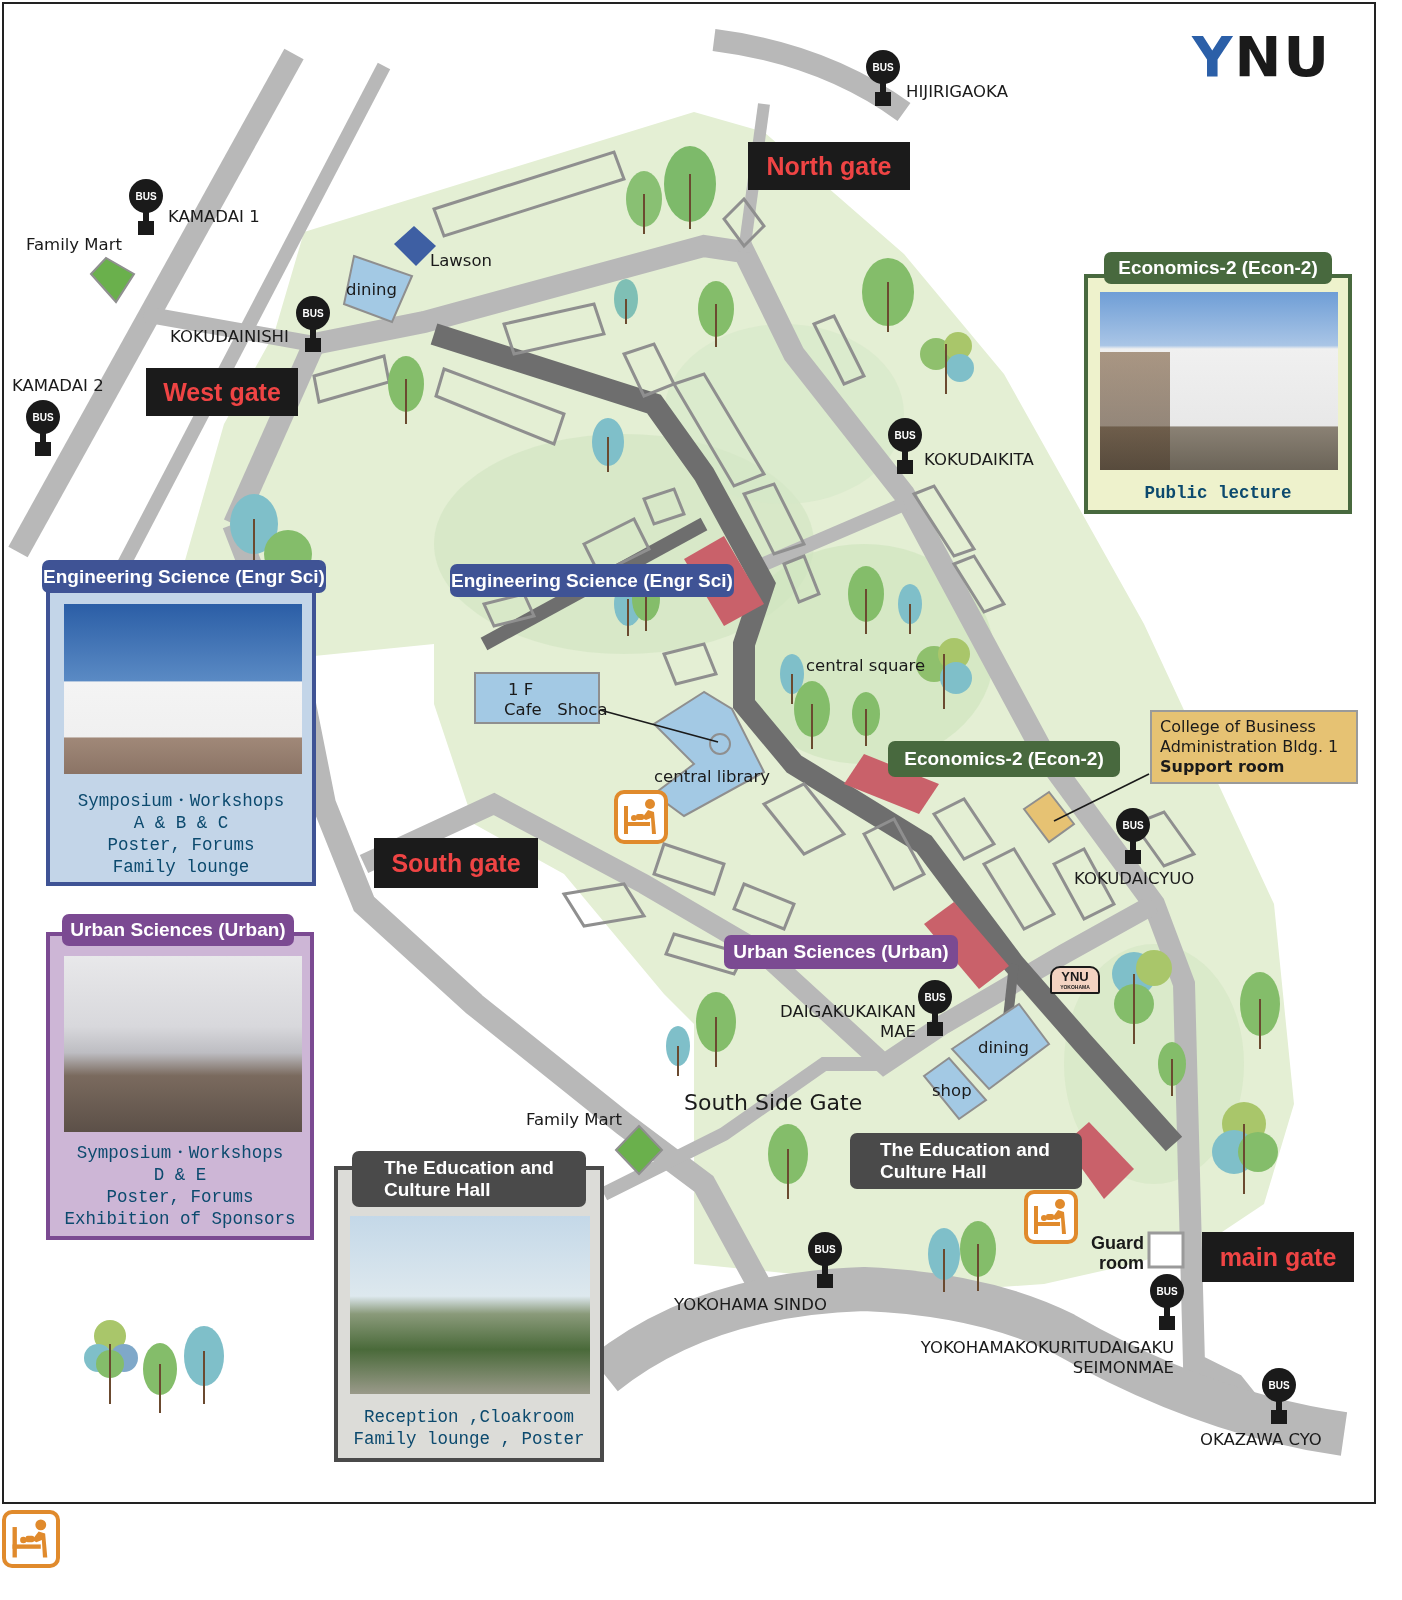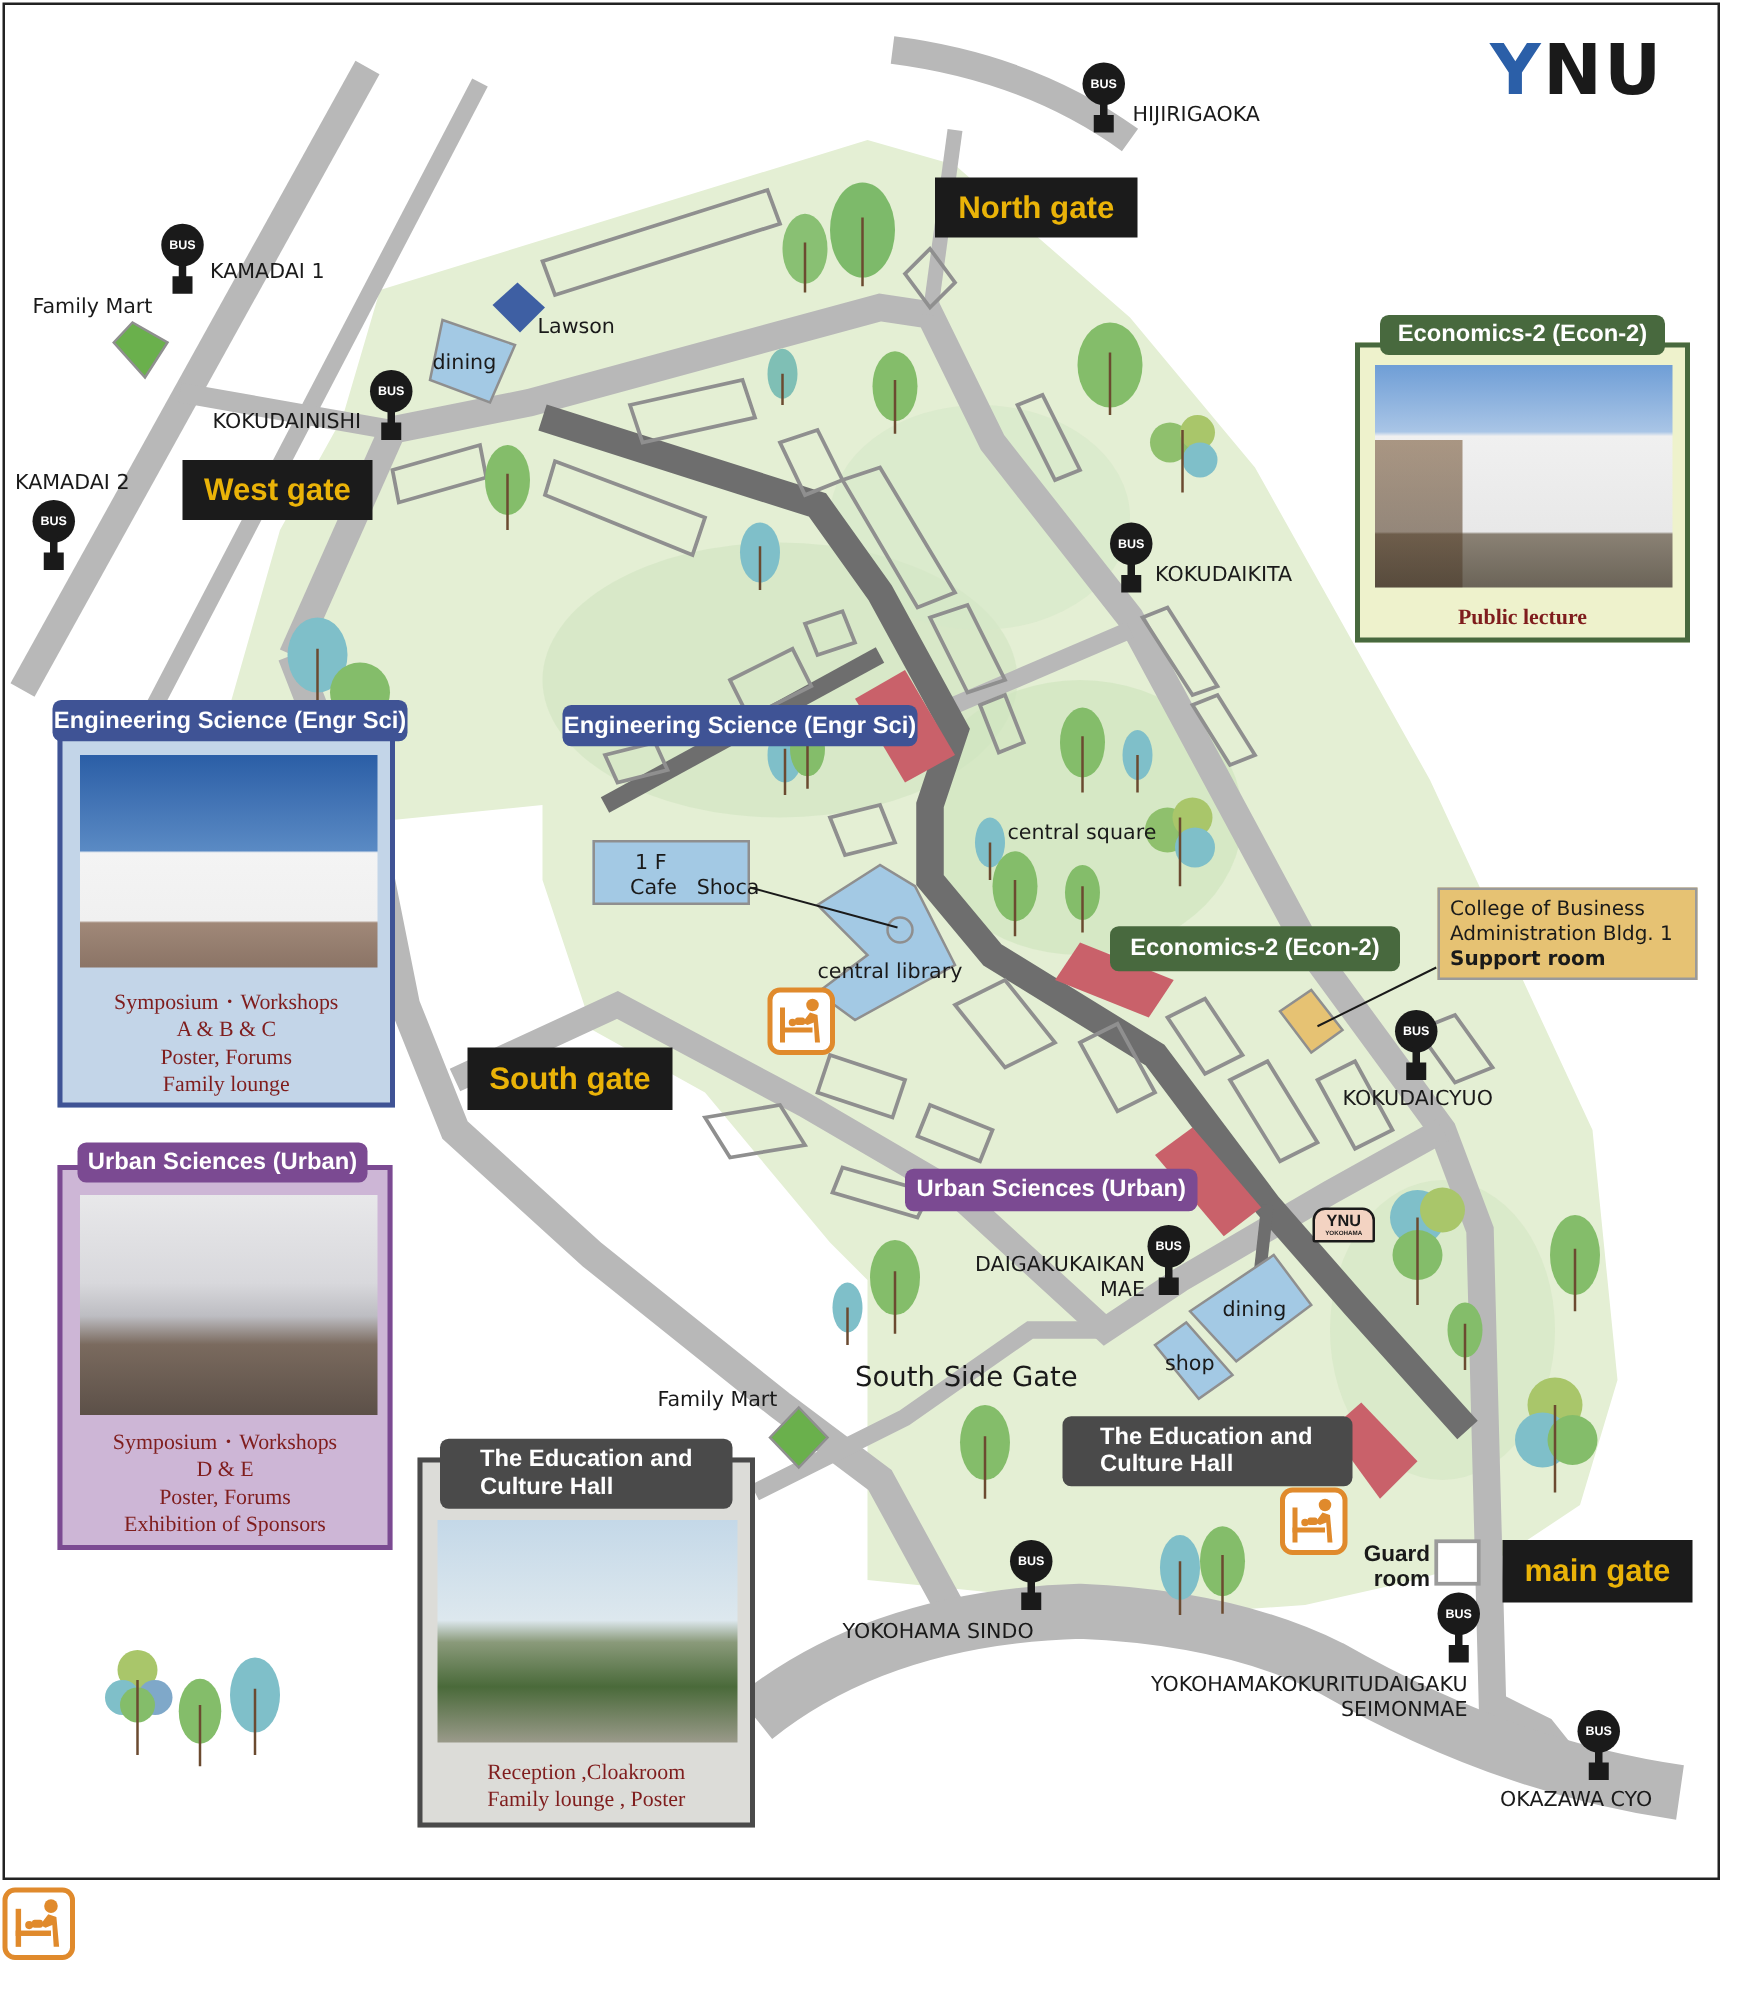--- a/index.html
+++ b/index.html
@@ -1,25 +1,25 @@
 <!DOCTYPE html>
 <html><head>
 <meta charset="utf-8">
 <style>
   html, body { margin:0; padding:0; background:#ffffff; }
   body { width:1402px; height:1600px; position:relative; overflow:hidden; font-family:"DejaVu Sans", sans-serif; }
   #map-frame { position:absolute; left:2px; top:2px; width:1374px; height:1502px; border:2px solid #222; box-sizing:border-box; background:#fff; overflow:hidden; }
   svg#map-svg { position:absolute; left:0; top:0; }
   .lbl { position:absolute; font-family:"DejaVu Sans", sans-serif; color:#1a1a1a; white-space:nowrap; line-height:1; }
-  .gate { position:absolute; background:#1b1b1b; color:#eab308; font-family:"Liberation Sans", sans-serif; font-weight:bold; font-size:25px; display:flex; align-items:center; justify-content:center; }
+  .gate { position:absolute; background:#1b1b1b; color:#ef4444; font-family:"Liberation Sans", sans-serif; font-weight:bold; font-size:25px; display:flex; align-items:center; justify-content:center; }
   .pill { position:absolute; color:#fff; font-family:"Liberation Sans", sans-serif; font-weight:bold; font-size:19px; border-radius:7px; display:flex; align-items:center; justify-content:center; white-space:nowrap; }
   .card { position:absolute; border:4px solid; box-sizing:border-box; }
   .card-title { position:absolute; color:#fff; font-family:"Liberation Sans", sans-serif; font-weight:bold; font-size:19px; border-radius:7px; display:flex; align-items:center; justify-content:center; white-space:nowrap; }
   .card-photo { position:absolute; overflow:hidden; }
-  .card-text { position:absolute; left:0; right:0; text-align:center; font-family:Liberation Serif, serif; font-size:17.5px; color:#7f1d1d; line-height:22px; }
+  .card-text { position:absolute; left:0; right:0; text-align:center; font-family:Liberation Mono, monospace; font-size:17.5px; color:#0c4a6e; line-height:22px; }
   .bus { position:absolute; width:34px; height:58px; }
   .bus .head { position:absolute; left:0; top:0; width:34px; height:34px; border-radius:50%; background:#1a1a1a; color:#fff; font-family:"Liberation Sans", sans-serif; font-weight:bold; font-size:10px; display:flex; align-items:center; justify-content:center; }
   .bus .stem { position:absolute; left:14px; top:30px; width:6px; height:14px; background:#1a1a1a; }
   .bus .base { position:absolute; left:9px; top:42px; width:16px; height:14px; background:#1a1a1a; }
   .toilet { position:absolute; width:54px; height:54px; border:4px solid #e08a2c; border-radius:10px; box-sizing:border-box; background:#fff; }
   .logo { position:absolute; font-family:"DejaVu Sans", sans-serif; font-weight:bold; font-size:56px; letter-spacing:2px; }
   .legend { position:absolute; left:0; top:1505px; width:1402px; height:95px; }
 </style>
 </head>
 <body>

